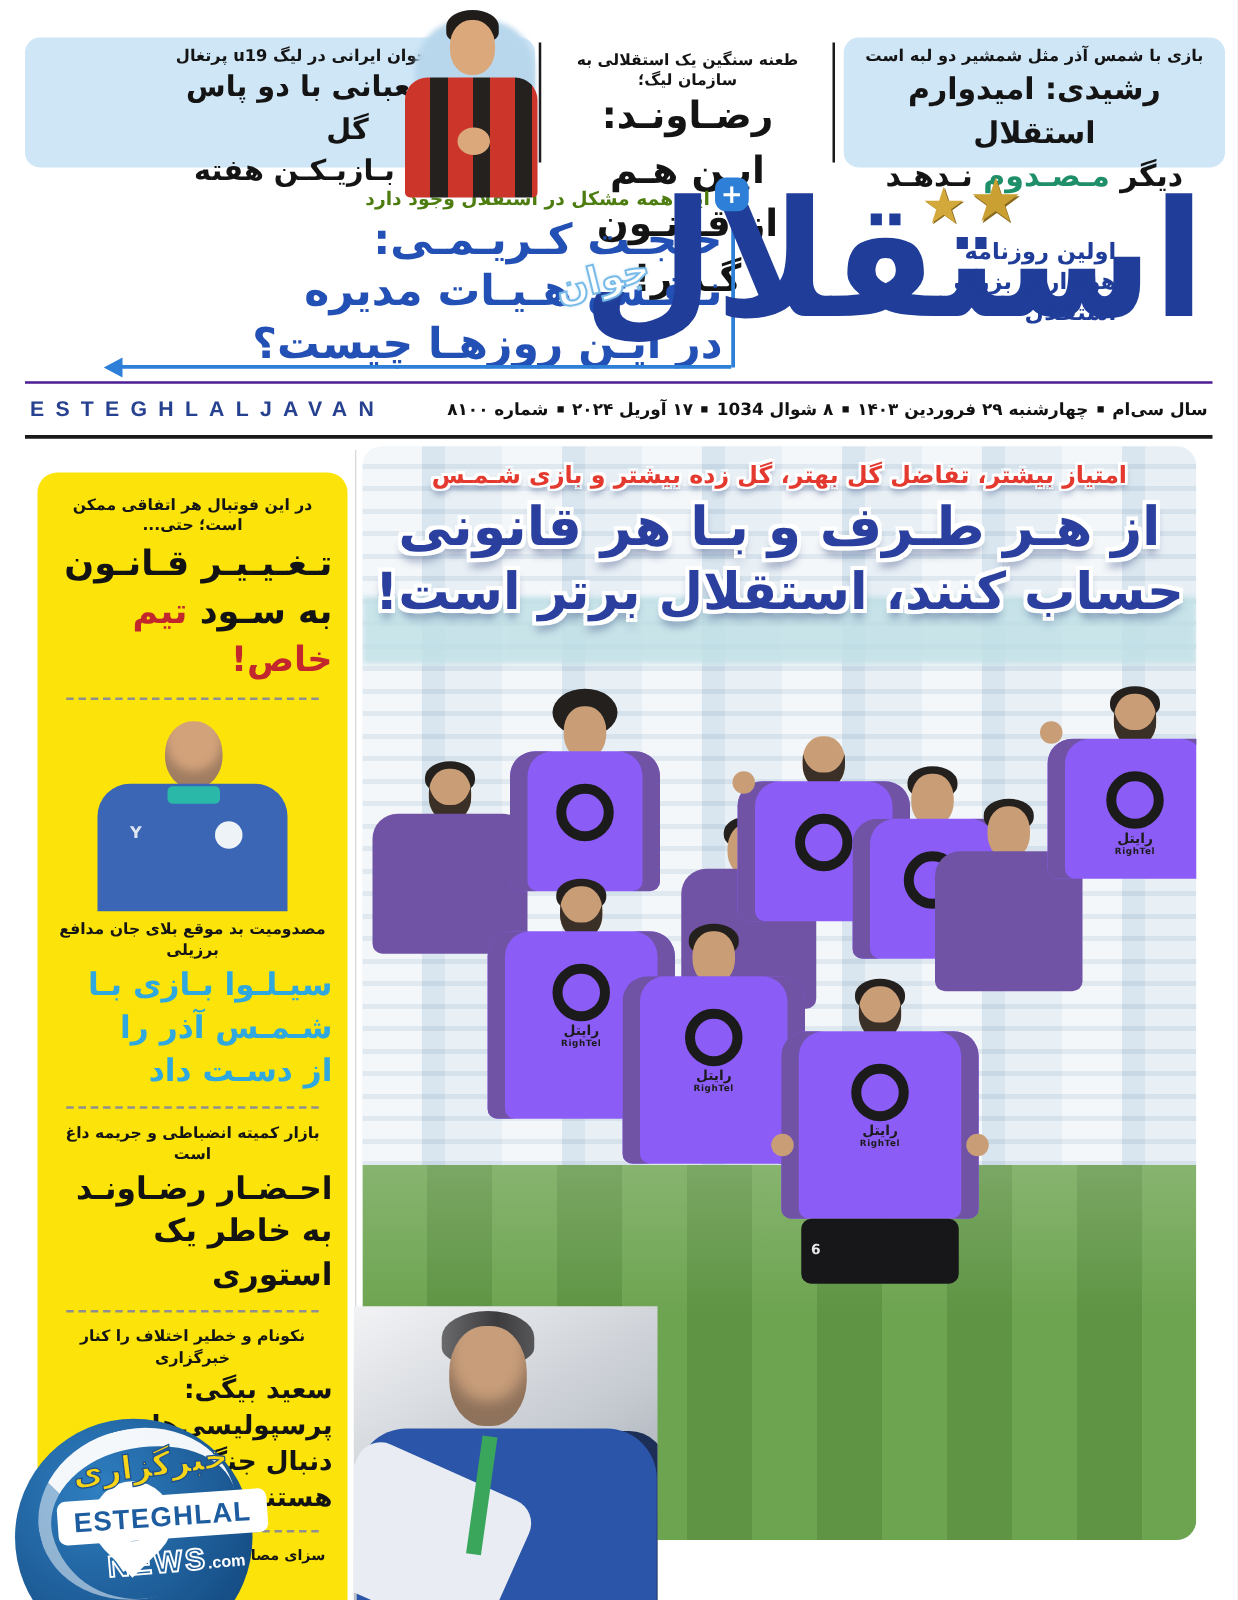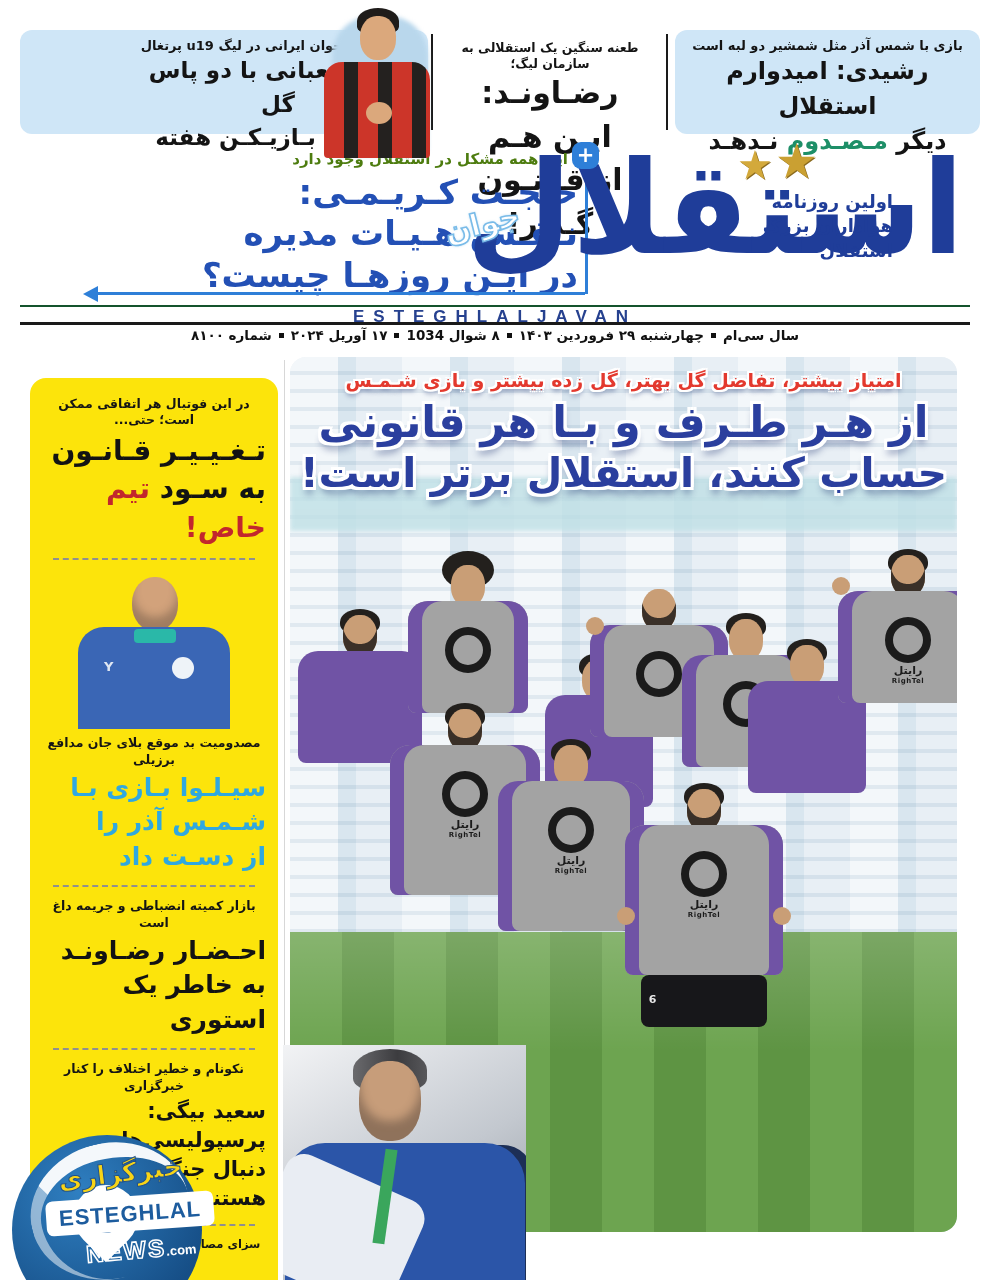--- a/index.html
+++ b/index.html
@@ -40,23 +40,23 @@
   .wordmark{position:absolute;left:455px;top:128px;width:520px;text-align:center;font-size:122px;line-height:160px;
             font-weight:bold;color:#1f3d99;letter-spacing:1px;transform:scaleY(1.06);}
   .badge{position:absolute;left:444px;top:206px;font-size:30px;font-weight:bold;color:#ffffff;
          -webkit-text-stroke:1.6px #79bbe8;text-shadow:0 0 3px rgba(121,187,232,.8);transform:rotate(-14deg);z-index:4;}
   .star1{position:absolute;left:737px;top:142px;font-size:40px;color:#d3a93b;text-shadow:1px 1px 0 #8a6a1e;}
   .star2{position:absolute;left:775px;top:133px;font-size:48px;color:#caa032;text-shadow:1px 1px 0 #8a6a1e;}
   .tagline{position:absolute;left:735px;top:190px;width:158px;text-align:right;font-size:18px;font-weight:bold;
            color:#1f3d99;line-height:1.35;}
 
   
-  .dateline{position:absolute;left:20px;top:305px;width:950px;height:20px;border-top:2px solid #14532d;
+  .dateline{position:absolute;left:20px;top:305px;width:950px;height:46px;border-top:2px solid #4c1d95;
             border-bottom:3px solid #1a1a1a;display:flex;align-items:center;justify-content:space-between;
-            direction:ltr;box-sizing:border-box;padding:0 4px;flex-direction:column;}
+            direction:ltr;box-sizing:border-box;padding:0 4px;}
   .dl-latin{font-size:17px;font-weight:bold;color:#26418f;letter-spacing:9px;font-family:"Liberation Sans",sans-serif;}
   .dl-fa{direction:rtl;display:flex;align-items:center;font-size:13.5px;font-weight:bold;color:#111;}
   .sq{width:5px;height:5px;background:#111;display:inline-block;margin:0 7px;}
 
   
   .sidebar{position:absolute;left:30px;top:355px;width:248px;height:925px;background:#fce40b;
            border-radius:16px 16px 0 0;box-sizing:border-box;padding:12px 12px 0;z-index:2;margin-top:23px;}
   .sb-kicker{font-size:12.5px;font-weight:bold;color:#151515;text-align:center;line-height:1.3;margin:6px 0 3px;}
   .sb-h{font-weight:bold;text-align:right;line-height:1.38;}
   .sz30{font-size:28px;color:#131313;}
@@ -90,21 +90,21 @@
   .pl{position:absolute;}
   .pl .hair{position:absolute;left:50%;transform:translateX(-50%);top:-6px;width:40px;height:26px;background:#23201d;
             border-radius:50% 50% 42% 42%;}
   .pl .head{position:absolute;left:50%;transform:translateX(-50%);top:0;width:34px;height:42px;background:#c99e76;
             border-radius:46%;}
   .pl.beard .head{box-shadow:inset 0 -13px 0 #3a3028;}
   .pl.curly .hair{width:52px;height:38px;top:-14px;border-radius:50%;}
   .pl .torso{position:absolute;left:0;top:36px;width:100%;height:112px;border-radius:20px 20px 8px 8px;}
   .pl.front .torso{height:150px;}
   .pl.purple .torso{background:#7053a5;}
-  .pl.bib .torso{background:#a3a3a3;box-shadow:inset 14px 0 0 #7053a5, inset -14px 0 0 #7053a5;}
+  .pl.bib .torso{background:#8b5cf6;box-shadow:inset 14px 0 0 #7053a5, inset -14px 0 0 #7053a5;}
   .pl .ring{width:30px;height:30px;border:8px solid #1b1b1b;border-radius:50%;margin:26px auto 2px;background:transparent;}
   .pl .spfa{font-size:11px;font-weight:bold;color:#1b1b1b;text-align:center;line-height:1.1;}
   .pl .spen{font-size:7px;font-weight:bold;color:#1b1b1b;text-align:center;letter-spacing:.5px;}
   .pl .fist{position:absolute;width:18px;height:18px;background:#c99e76;border-radius:50%;}
   .pl .shorts{position:absolute;left:10%;top:178px;width:80%;height:52px;background:#17171a;border-radius:8px;}
   .pl .num{position:absolute;color:#e8e8e8;font-size:11px;font-weight:bold;}
 
   
   .ph-overlay{position:absolute;left:0;top:10px;width:100%;text-align:center;z-index:50;}
   .ph-kicker{font-size:19px;font-weight:bold;color:#e3392e;line-height:1.4;

